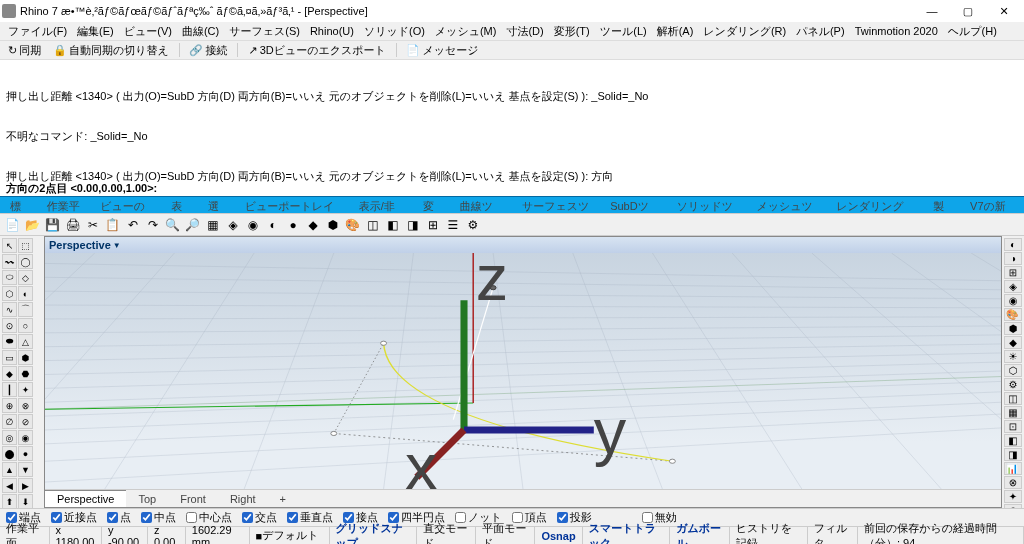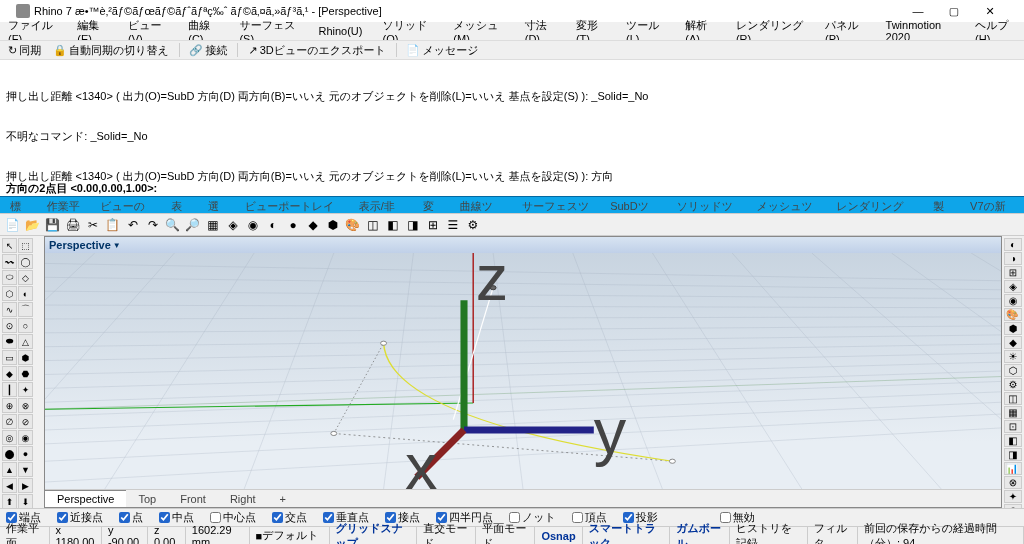--- a/index.html
+++ b/index.html
@@ -1,22 +1,22 @@
 <!DOCTYPE html>
 <html><head>
 <meta charset="utf-8">
 <style>
 * { margin: 0; padding: 0; box-sizing: border-box; font-family: "MS UI Gothic", sans-serif; font-size: 11px; }
 body { background: #f0f0f0; width: 1024px; height: 544px; overflow: hidden; display: flex; flex-direction: column; }
-.titlebar { background: #fff; height: 22px; display: flex; align-items: center; padding: 0 16px; justify-content: space-between; }
+.titlebar { background: #fff; height: 22px; display: flex; align-items: center; padding: 0 2px; justify-content: space-between; }
 .titlebar-left { display: flex; align-items: center; gap: 4px; }
 .rhino-icon { width: 14px; height: 14px; background: #888; border-radius: 2px; display: inline-block; }
 .win-controls { display: flex; gap: 0; }
 .win-btn { width: 36px; height: 22px; display: flex; align-items: center; justify-content: center; cursor: pointer; }
-.menubar { background: #f0f0f0; height: 18px; display: flex; align-items: center; padding: 0 4px; gap: 12px; }
+.menubar { background: #f0f0f0; height: 18px; display: flex; align-items: center; padding: 0 4px; gap: 2px; }
 .menubar span { padding: 1px 4px; cursor: pointer; }
 .toolbar1 { background: #f0f0f0; height: 20px; border-top: 1px solid #ddd; border-bottom: 1px solid #ddd; display: flex; align-items: center; padding: 0 4px; gap: 4px; }
 .tb-item { display: flex; align-items: center; gap: 2px; padding: 1px 4px; cursor: pointer; }
 .cmd-area { background: #fff; padding: 2px 6px; font-size: 10px; line-height: 12px; min-height: 52px; color: #000; }
 .cmd-line { white-space: nowrap; overflow: hidden; margin-top: 28px; }
 .cmd-prompt { font-weight: bold; display: flex; align-items: flex-start; }
 .cmd-input { border: none; outline: none; font-size: 10px; flex: 1; margin-left: 2px; }
 .tabbar { background: #0ea5e9; height: 18px; display: flex; align-items: flex-start; border-top: 1px solid #0369a1; border-bottom: 1px solid #ccc; font-size: 10px; }
 .tab-btn { padding: 2px 10px; cursor: pointer; color: #444; }
 .icon-row { background: #f0f0f0; height: 22px; display: flex; align-items: center; padding: 0 4px; gap: 2px; border-bottom: 1px solid #ccc; }
@@ -28,21 +28,21 @@
 .rt-btn { width: 18px; height: 18px; background: #e8e8e8; border: 1px solid #ccc; cursor: pointer; display: flex; align-items: center; justify-content: center; font-size: 10px; }
 .viewport-wrap { flex: 1; display: flex; flex-direction: column; background: #fff; border: 1px solid #888; margin-left: 8px; }
 .vp-title { background: linear-gradient(#d8e4f2,#c0d0e8); height: 16px; display: flex; align-items: center; padding: 0 4px; font-weight: bold; color: #003366; font-size: 10px; }
 .vp-title .drop { margin-left: 2px; font-size: 8px; }
 .viewport { flex: 1; background: linear-gradient(#c8d4e0,#e8eef4 80%); position: relative; overflow: hidden; }
 .viewport svg { position: absolute; inset: 0; width: 100%; height: 100%; }
 .axis-gizmo { position: absolute; left: 10px; bottom: 10px; width: 40px; height: 40px; font-size: 9px; }
 .bottom-tabs { height: 18px; background: #f0f0f0; display: flex; align-items: center; font-size: 10px; border-top: 1px solid #ccc; }
 .btab { padding: 2px 12px; cursor: pointer; color: #444; }
 .btab.active { background: #fff; color: #000; border-top: 1px solid #888; }
-.osnap-bar { height: 18px; background: #f0f0f0; display: flex; align-items: center; gap: 16px; padding: 0 6px; font-size: 10px; border-top: 1px solid #ccc; }
+.osnap-bar { height: 18px; background: #f0f0f0; display: flex; align-items: center; gap: 10px; padding: 0 6px; font-size: 10px; border-top: 1px solid #ccc; }
 .osn { display: flex; align-items: center; gap: 2px; }
 .osn input { width: 11px; height: 11px; accent-color: #2266cc; }
 .statusbar { height: 18px; background: #f0f0f0; display: flex; align-items: center; font-size: 10px; border-top: 1px solid #ccc; }
 .sb-cell { padding: 0 6px; border-right: 1px solid #ccc; height: 100%; display: flex; align-items: center; }
 .sb-cell.bold { font-weight: bold; color: #003399; }
 .sep { width: 1px; height: 14px; background: #ccc; margin: 0 2px; }
 </style>
 </head>
 <body>
 

